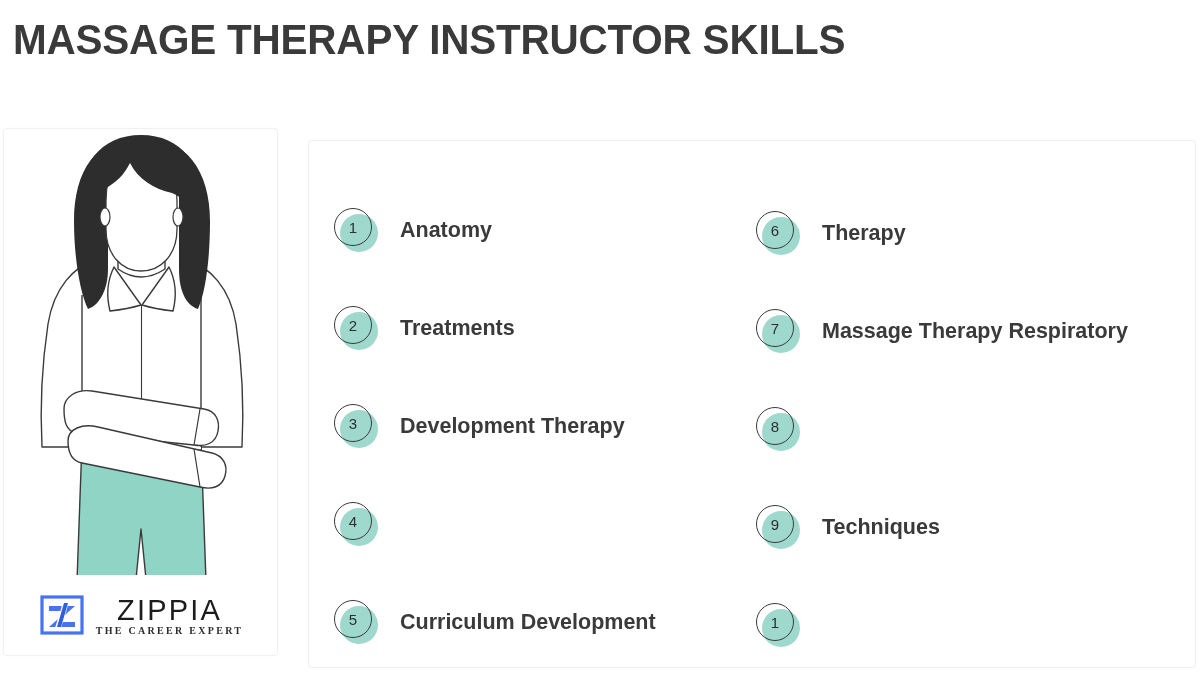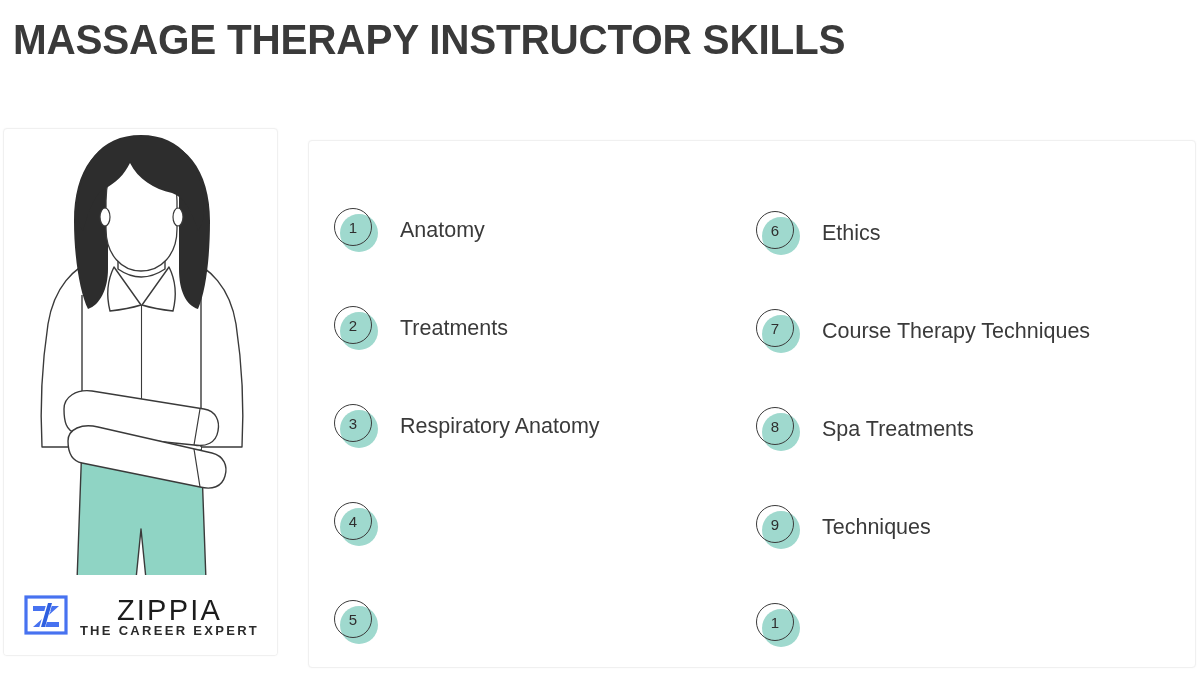--- a/index.html
+++ b/index.html
@@ -101,22 +101,22 @@
   .logo-word {
     font-family: "Liberation Sans", sans-serif;
     font-size: 29px;
     font-weight: 400;
     letter-spacing: 2.2px;
     color: #1c1c1c;
     line-height: 30px;
   }
 
   .logo-tagline {
-    font-family: Liberation Sans, sans-serif;
-    font-size: 13px;
+    font-family: Liberation Serif, serif;
+    font-size: 10px;
     font-weight: 700;
     letter-spacing: 2.3px;
     color: #2b2b2b;
     line-height: 10px;
   }
 
   
   .skills-grid {
     position: absolute;
     left: 0;
@@ -181,21 +181,21 @@
     font-family: "Liberation Sans", sans-serif;
     font-size: 15px;
     font-weight: 400;
     color: #2f2f2f;
     letter-spacing: 0.3px;
   }
 
   .skill-label {
     font-family: "Liberation Sans", sans-serif;
     font-size: 21.5px;
-    font-weight: 400;
+    font-weight: 700;
     color: #3a3a3a;
     line-height: 26px;
     white-space: nowrap;
   }
 </style>
 </head>
 <body>
 
 <h1 class="page-title">MASSAGE THERAPY INSTRUCTOR SKILLS</h1>
 
@@ -274,62 +274,62 @@
           <div class="badge-num">2</div>
         </div>
         <div class="skill-label">Treatments</div>
       </div>
       <div class="skill-item">
         <div class="badge">
           <div class="badge-fill"></div>
           <div class="badge-ring"></div>
           <div class="badge-num">3</div>
         </div>
-        <div class="skill-label">Respiratory Anatomy</div>
+        <div class="skill-label">Development Therapy</div>
       </div>
       <div class="skill-item">
         <div class="badge">
           <div class="badge-fill"></div>
           <div class="badge-ring"></div>
           <div class="badge-num">4</div>
         </div>
       </div>
       <div class="skill-item">
         <div class="badge">
           <div class="badge-fill"></div>
           <div class="badge-ring"></div>
           <div class="badge-num">5</div>
         </div>
+        <div class="skill-label">Curriculum Development</div>
       </div>
     </div>
 
     <div class="skill-col right">
       <div class="skill-item">
         <div class="badge">
           <div class="badge-fill"></div>
           <div class="badge-ring"></div>
           <div class="badge-num">6</div>
         </div>
-        <div class="skill-label">Ethics</div>
+        <div class="skill-label">Therapy</div>
       </div>
       <div class="skill-item">
         <div class="badge">
           <div class="badge-fill"></div>
           <div class="badge-ring"></div>
           <div class="badge-num">7</div>
         </div>
-        <div class="skill-label">Course Therapy Techniques</div>
+        <div class="skill-label">Massage Therapy Respiratory</div>
       </div>
       <div class="skill-item">
         <div class="badge">
           <div class="badge-fill"></div>
           <div class="badge-ring"></div>
           <div class="badge-num">8</div>
         </div>
-        <div class="skill-label">Spa Treatments</div>
       </div>
       <div class="skill-item">
         <div class="badge">
           <div class="badge-fill"></div>
           <div class="badge-ring"></div>
           <div class="badge-num">9</div>
         </div>
         <div class="skill-label">Techniques</div>
       </div>
       <div class="skill-item">

